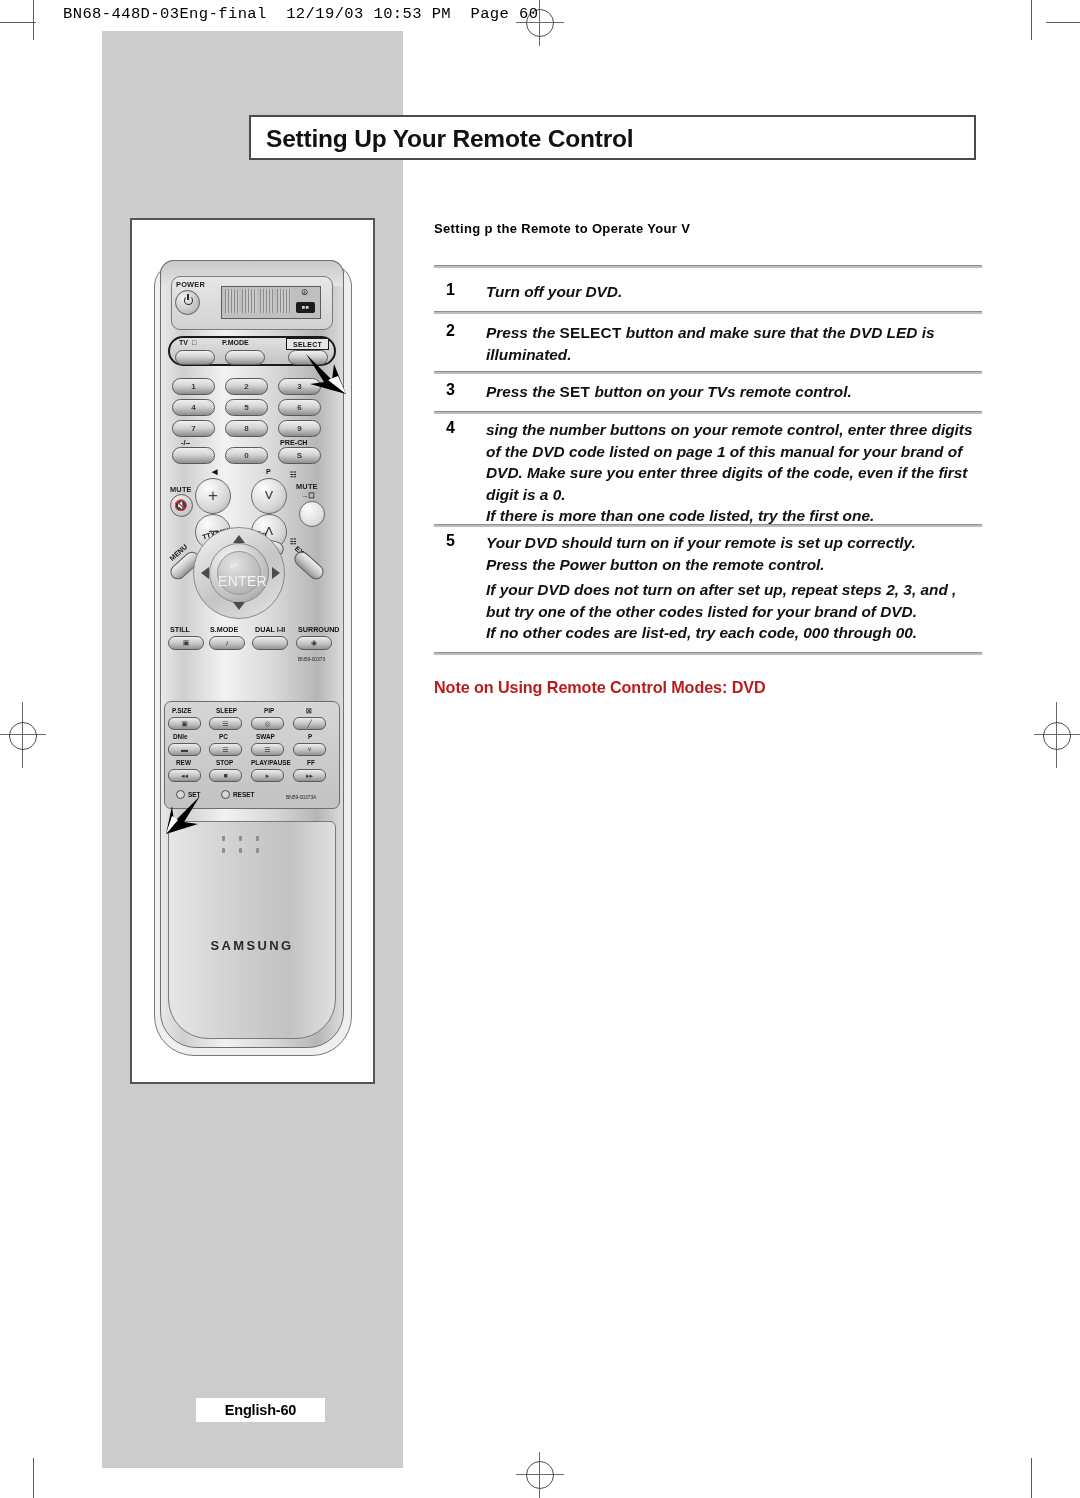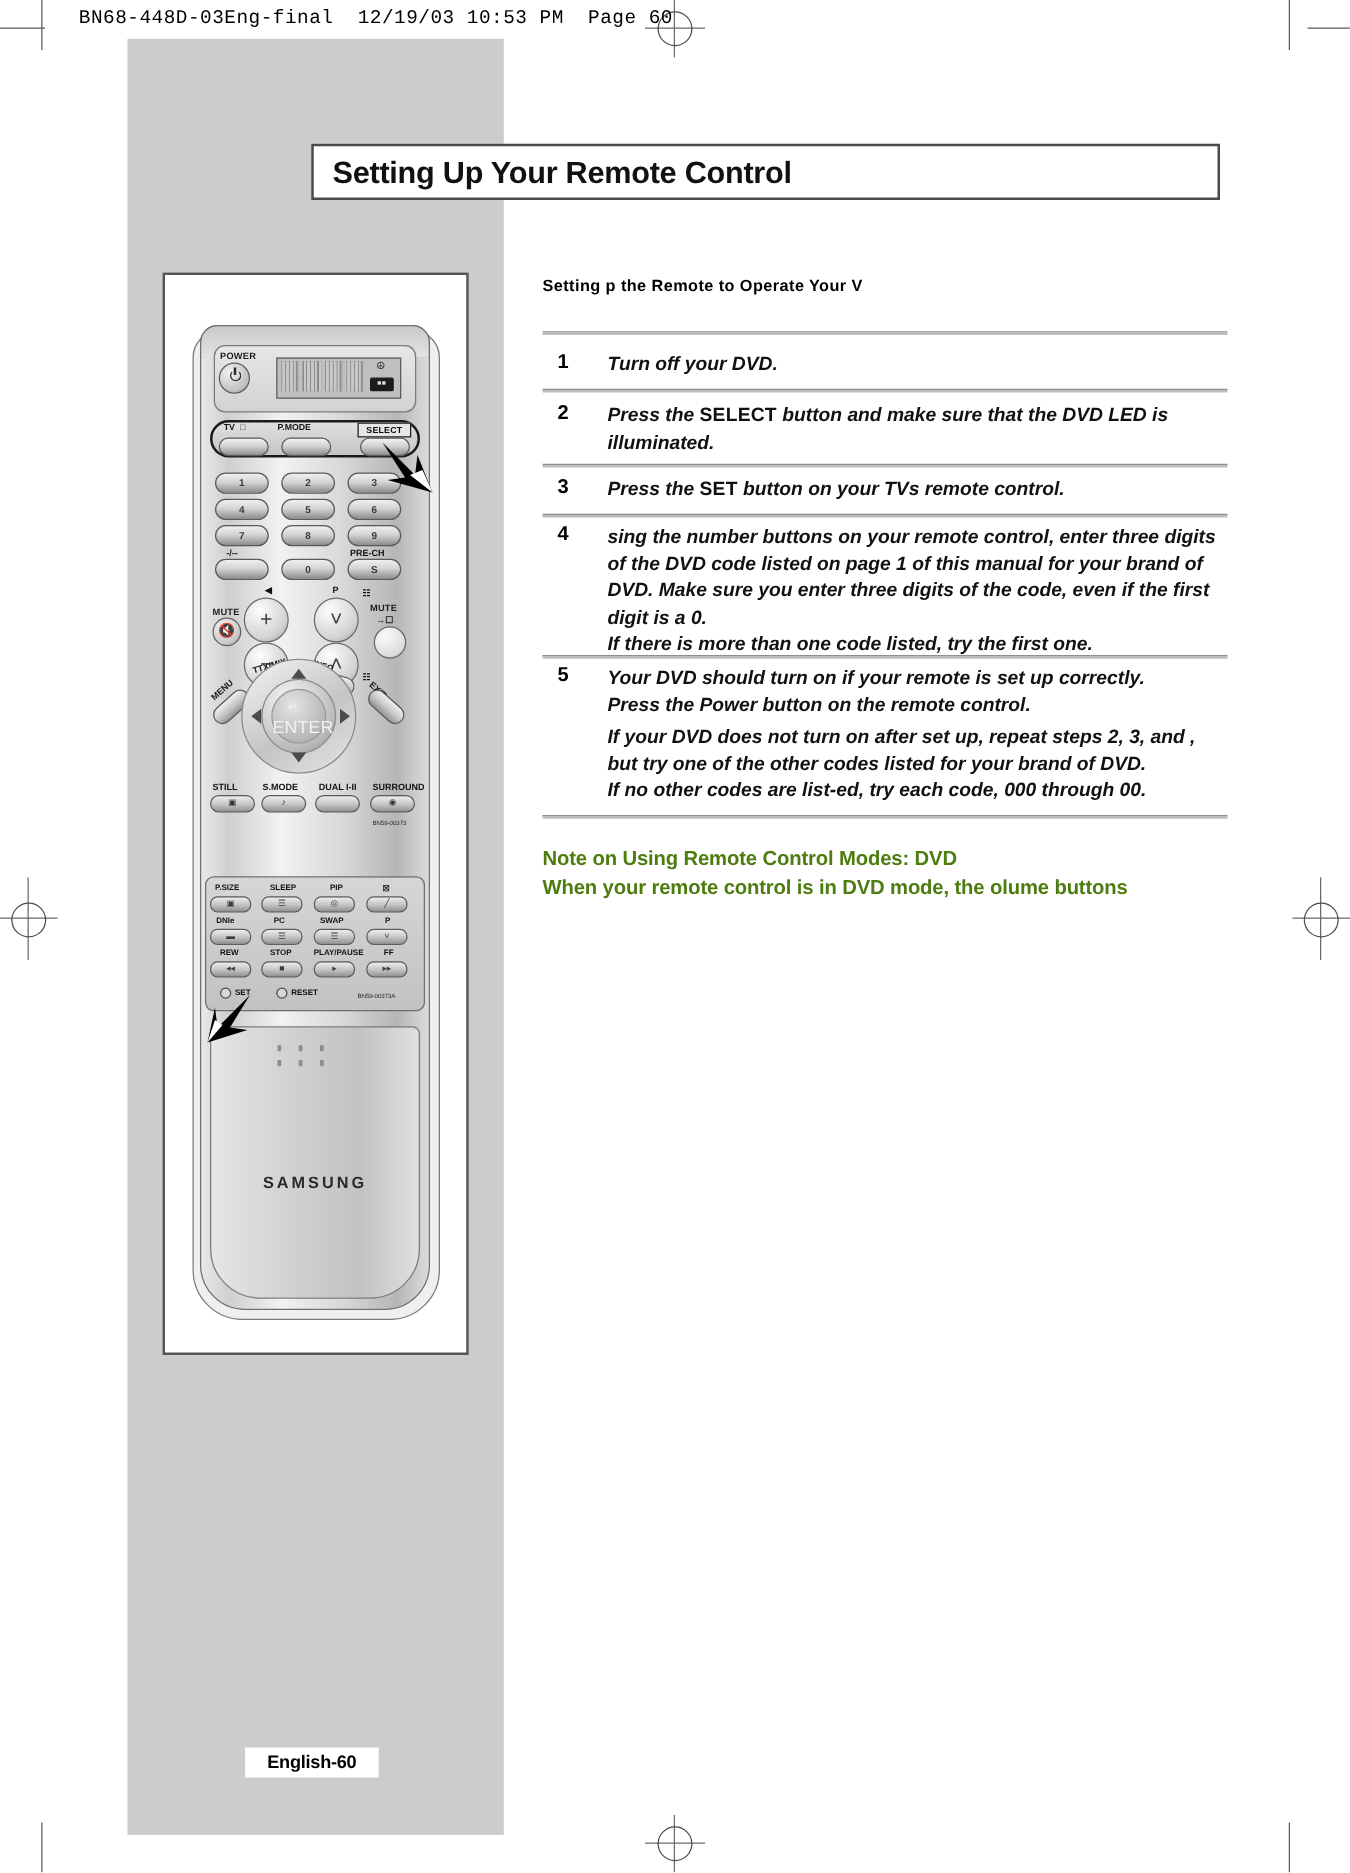--- a/index.html
+++ b/index.html
@@ -33,21 +33,21 @@
     position:absolute;left:15px;top:8px;font-size:24.5px;font-weight:700;
     color:#111;letter-spacing:-.2px;white-space:nowrap;
   }
 
   .remotebox{
     position:absolute;left:130px;top:218px;width:245px;height:866px;
     background:#ffffff;border:2px solid #555;box-sizing:border-box;
   }
 
   .pagebadge{
-    position:absolute;left:196px;top:1398px;width:107px;height:24px;
+    position:absolute;left:196px;top:1398px;width:129px;height:24px;
     background:#ffffff;display:flex;align-items:center;justify-content:center;
   }
   .pagebadge span{font-size:14.5px;font-weight:700;color:#000;letter-spacing:-.2px;}
   .subhead{
     position:absolute;left:434px;top:221px;width:548px;
     font-size:13px;font-weight:700;color:#000;letter-spacing:.35px;
   }
   .rule{position:absolute;left:434px;width:548px;height:3px;
         background:linear-gradient(to bottom,#8f8f8f 0 1px,#bdbdbd 1px 3px);}
 
@@ -59,21 +59,21 @@
   .step .body{
     margin-left:52px;font-size:15.4px;line-height:21.5px;
     font-style:italic;font-weight:700;color:#111;
   }
   .step .body .caps{font-style:normal;font-weight:700;letter-spacing:.2px;}
   .step .body p{margin:0;}
   .step .body p.gap{margin-top:4px;}
 
   .note{
     position:absolute;left:434px;top:676px;width:548px;
-    font-size:16.2px;line-height:23px;font-weight:700;color:#4d7c0f;letter-spacing:-.1px;
+    font-size:16.2px;line-height:23px;font-weight:700;color:#b91c1c;letter-spacing:-.1px;
   }
   .note p{margin:0;}
 
   
   .remote{position:absolute;left:14px;top:18px;width:212px;height:822px;}
 
   .rc-shadow{
     position:absolute;left:8px;top:26px;width:196px;height:790px;
     background:#efefef;border:1.6px solid #7a7a7a;
     border-radius:22px 22px 40px 40px;
@@ -323,21 +323,20 @@
     <p>Your DVD should turn on if your remote is set up correctly.</p>
     <p>Press the Power button on the remote control.</p>
     <p class="gap">If your DVD does not turn on after set up, repeat steps 2, 3, and , but try one of the other codes listed for your brand of DVD.</p>
     <p>If no other codes are list-ed, try each code, 000 through 00.</p>
   </div>
 </div>
 <div class="rule" style="top:652px;"></div>
 
 <div class="note">
   <p>Note on Using Remote Control Modes: DVD</p>
-  <p>When your remote control is in DVD mode, the olume buttons</p>
 </div>
 
 <div class="pagebadge">
   <span>English-60</span>
 </div>
 
 <div class="remotebox">
   <div class="remote">
 
     <div class="rc-shadow"></div>

